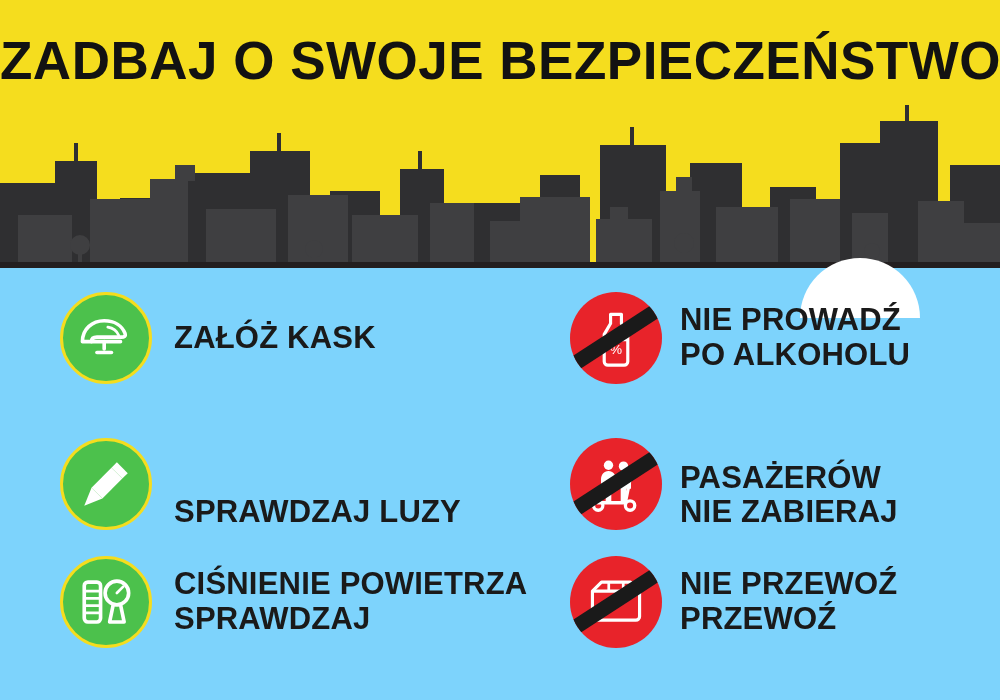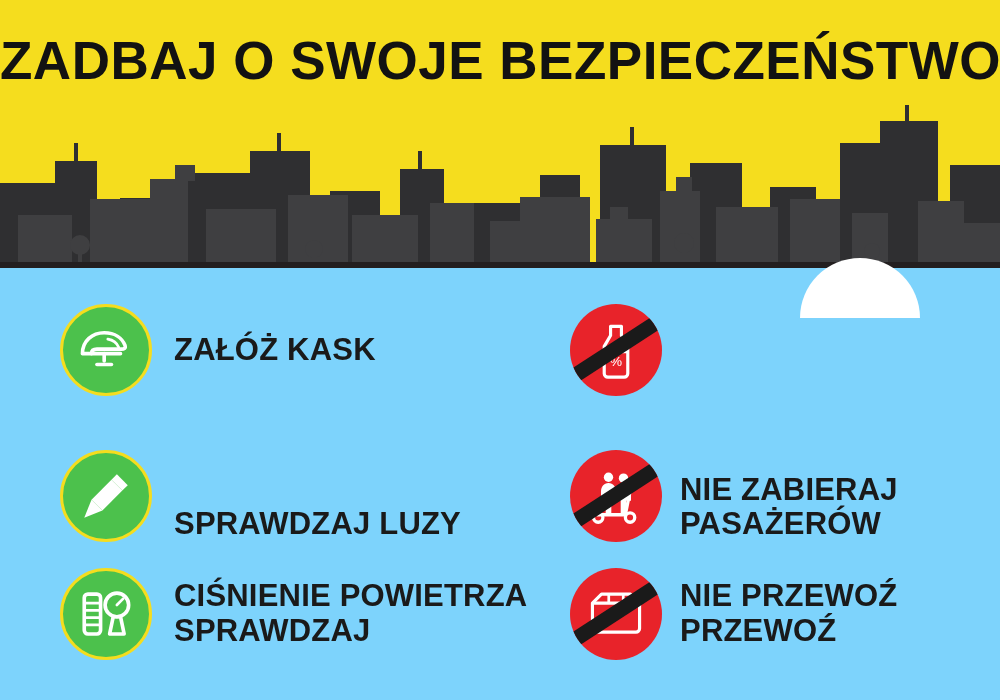--- a/index.html
+++ b/index.html
@@ -65,21 +65,21 @@
     width: 120px;
     height: 60px;
     background: #ffffff;
     border-radius: 60px 60px 0 0;
   }
 
   
   .content {
     position: absolute;
     left: 0;
-    top: 282px;
+    top: 270px;
     width: 792px;
     height: 418px;
   }
   .col {
     position: absolute;
     top: 0;
     width: 500px;
     height: 418px;
   }
   .col-left { left: 0; }
@@ -269,38 +269,42 @@
 
       <div class="item item-right row1">
         <div class="badge badge-red">
           <svg width="58" height="58" viewBox="0 0 64 64">
             <path d="M26 6h12v10l7 12v30a4 4 0 0 1-4 4H23a4 4 0 0 1-4-4V28l7-12z" fill="none" stroke="#ffffff" stroke-width="3.5" stroke-linejoin="round"></path>
             <path d="M19 34h26" stroke="#ffffff" stroke-width="3"></path>
             <text x="32" y="50" font-size="15" fill="#ffffff" text-anchor="middle" font-family="Liberation Sans, sans-serif">%</text>
           </svg>
           <div class="slash"></div>
         </div>
+        <div class="label label-red">
+          <span class="ln">NIE PROWADŹ</span>
+          <span class="ln">PO ALKOHOLU</span>
+        </div>
       </div>
 
       <div class="item item-right row2">
         <div class="badge badge-red">
           <svg width="60" height="60" viewBox="0 0 64 64">
             <circle cx="24" cy="12" r="5" fill="#ffffff"></circle>
             <path d="M24 18c-5 0-8 4-8 9v10h5v13h6V37h5V27c0-5-3-9-8-9z" fill="#ffffff"></path>
             <circle cx="40" cy="13" r="5" fill="#ffffff"></circle>
             <path d="M40 19c-5 0-8 4-8 9v9h5v13h6V37h5v-9c0-5-3-9-8-9z" fill="#ffffff"></path>
             <path d="M12 52h30l6-30h5" fill="none" stroke="#ffffff" stroke-width="3.5" stroke-linecap="round" stroke-linejoin="round"></path>
             <circle cx="13" cy="55" r="5" fill="none" stroke="#ffffff" stroke-width="3.5"></circle>
             <circle cx="47" cy="55" r="5" fill="none" stroke="#ffffff" stroke-width="3.5"></circle>
           </svg>
           <div class="slash"></div>
         </div>
         <div class="label label-red">
+          <span class="ln">PASAŻERÓW</span>
           <span class="ln">NIE ZABIERAJ</span>
-          <span class="ln">PASAŻERÓW</span>
         </div>
       </div>
 
       <div class="item item-right row3">
         <div class="badge badge-red">
           <svg width="58" height="58" viewBox="0 0 64 64">
             <path d="M6 20l10-10h32l10 10v28a4 4 0 0 1-4 4H10a4 4 0 0 1-4-4z" fill="none" stroke="#ffffff" stroke-width="3.5" stroke-linejoin="round"></path>
             <path d="M6 20h52" stroke="#ffffff" stroke-width="3.5"></path>
             <path d="M24 10v10M40 10v10" stroke="#ffffff" stroke-width="3"></path>
             <path d="M24 32h16" stroke="#ffffff" stroke-width="3.5" stroke-linecap="round"></path>

